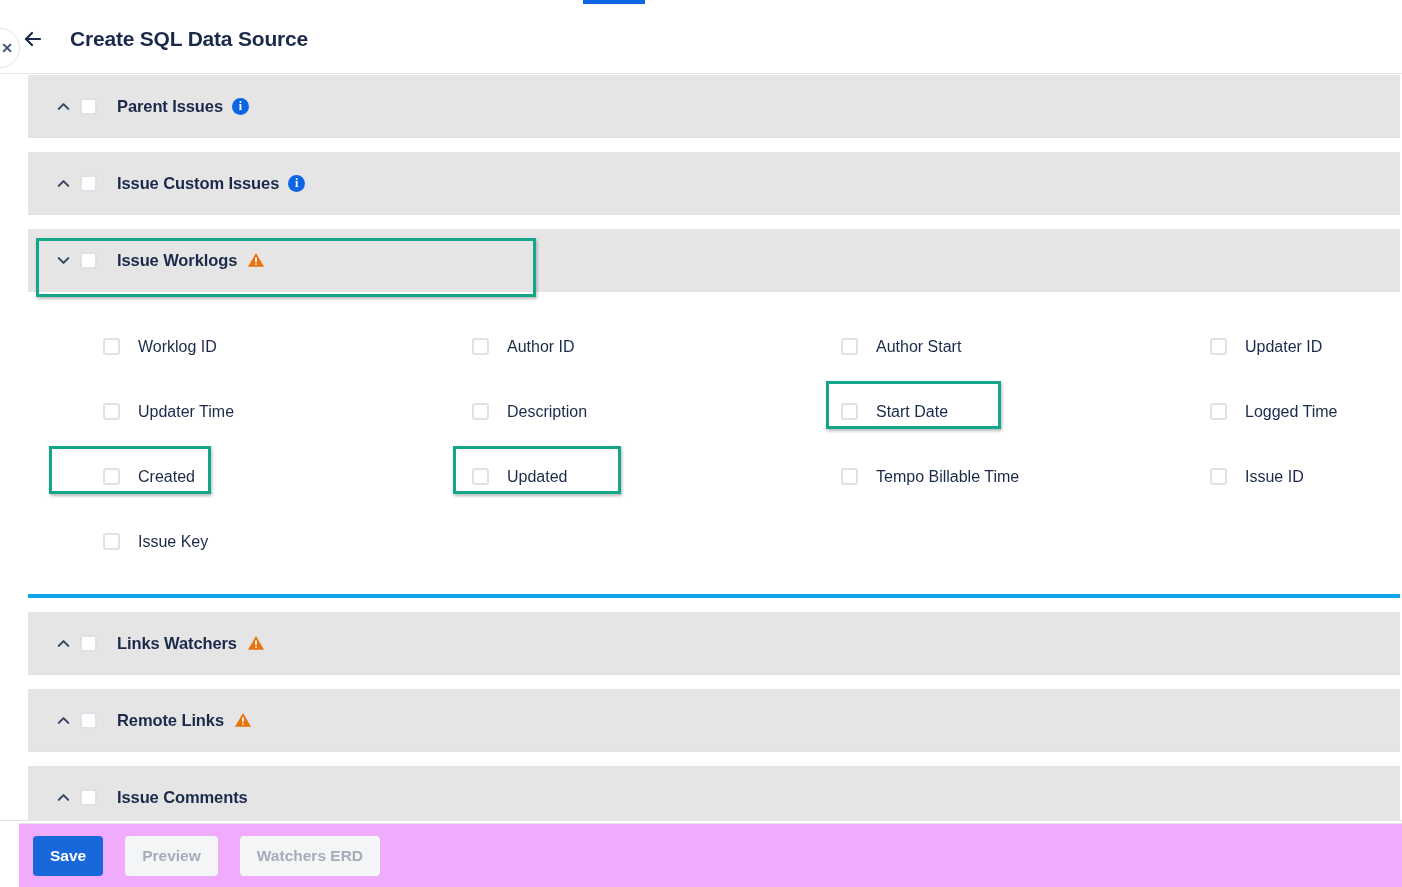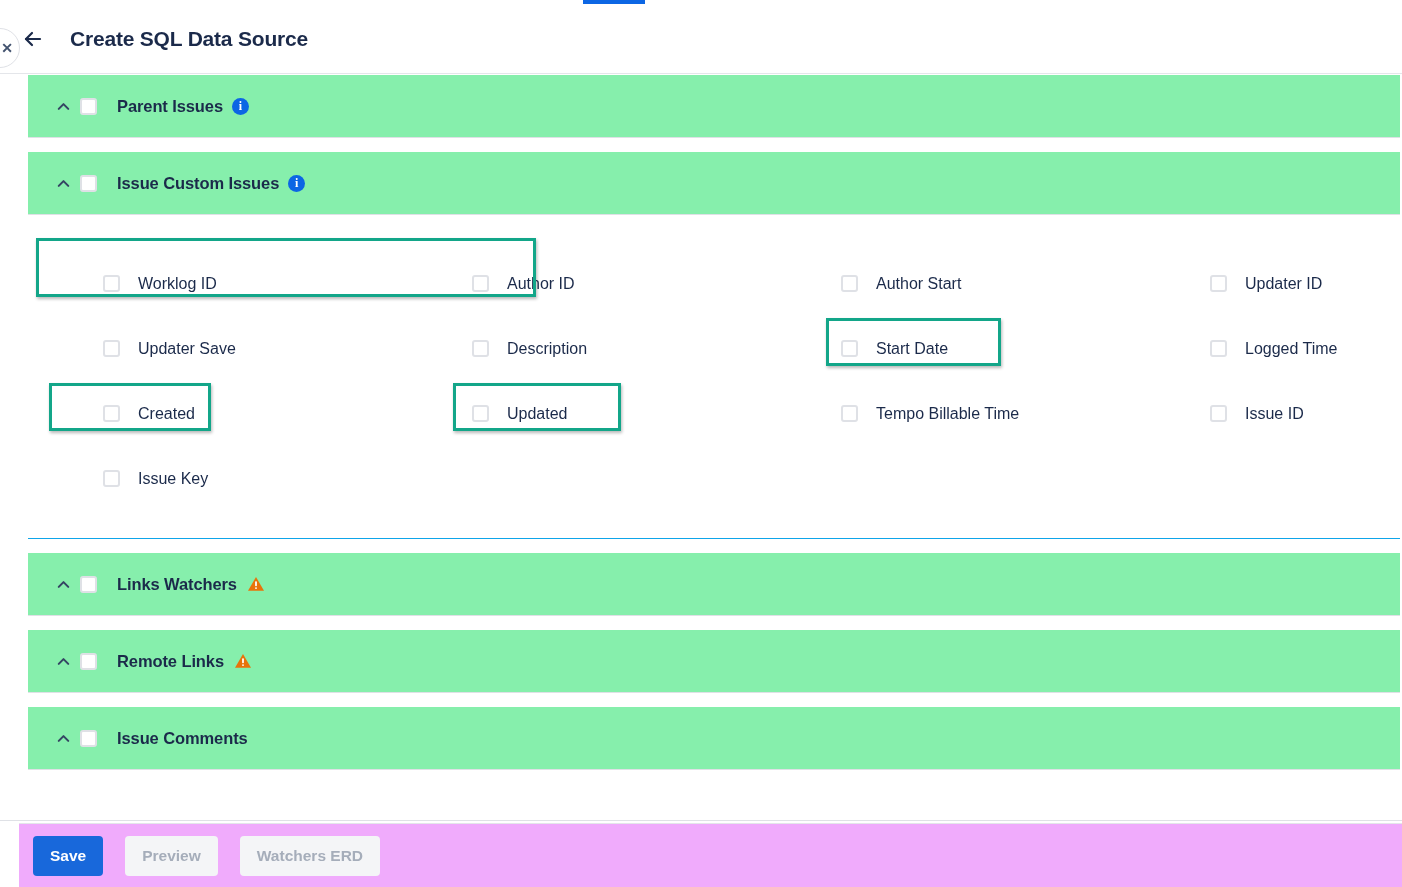--- a/index.html
+++ b/index.html
@@ -82,21 +82,21 @@
     height: 746px;
     overflow: hidden;
     background: #ffffff;
   }
 
   
   .section-row {
     position: relative;
     margin: 0 2px 0 28px;
     height: 63px;
-    background: #86efac;
+    background: #e5e5e5;
     border-bottom: 1px solid #dfe1e6;
     display: flex;
     align-items: center;
   }
   .section-spacer { height: 14px; background: #ffffff; }
 
   .chevron {
     width: 34px;
     margin-left: 18px;
     display: flex;
@@ -146,22 +146,22 @@
     width: 18px;
     height: 16px;
     position: relative;
     cursor: pointer;
   }
 
   
   #worklog-fields {
     margin: 0 2px 0 28px;
     background: #ffffff;
-    padding: 22px 0 27px 0;
-    border-bottom: 1px solid #0ea5e9;
+    padding: 22px 0 20px 0;
+    border-bottom: 4px solid #0ea5e9;
   }
   .field-row {
     display: flex;
     height: 65px;
     align-items: center;
   }
   .field-cell {
     position: relative;
     display: flex;
     align-items: center;
@@ -277,20 +277,36 @@
       <svg width="19" height="19" viewBox="0 0 24 24" fill="none" stroke="currentColor" stroke-width="2.6" stroke-linecap="round" stroke-linejoin="round">
           <polyline points="18 15 12 9 6 15"></polyline>
         </svg>
     </span>
     <span class="cbox"></span>
     <span class="section-label">Issue Custom Issues</span>
     <span class="info-icon">i</span>
   </div>
   <div class="section-spacer"></div>
 
+  <div class="section-row">
+    <span class="chevron">
+      <svg width="19" height="19" viewBox="0 0 24 24" fill="none" stroke="currentColor" stroke-width="2.6" stroke-linecap="round" stroke-linejoin="round">
+          <polyline points="6 9 12 15 18 9"></polyline>
+        </svg>
+    </span>
+    <span class="cbox"></span>
+    <span class="section-label">Issue Worklogs</span>
+    <span class="warn-icon">
+      <svg width="18" height="16" viewBox="0 0 20 18">
+        <path d="M10 1.2 L19 16.6 H1 Z" fill="#e8730a"></path>
+        <rect x="9" y="6" width="2" height="5.4" fill="#ffffff" rx="0.8"></rect>
+        <rect x="9" y="12.6" width="2" height="2" fill="#ffffff" rx="0.8"></rect>
+      </svg>
+    </span>
+  </div>
 
   <div id="worklog-fields">
 
     <div class="field-row">
       <div class="field-cell">
         <span class="cbox"></span>
         <span class="field-label">Worklog ID</span>
       </div>
       <div class="field-cell">
         <span class="cbox"></span>
@@ -302,21 +318,21 @@
       </div>
       <div class="field-cell">
         <span class="cbox"></span>
         <span class="field-label">Updater ID</span>
       </div>
     </div>
 
     <div class="field-row">
       <div class="field-cell">
         <span class="cbox"></span>
-        <span class="field-label">Updater Save</span>
+        <span class="field-label">Updater Time</span>
       </div>
       <div class="field-cell">
         <span class="cbox"></span>
         <span class="field-label">Description</span>
       </div>
       <div class="field-cell">
         <span class="hl hl-cell"></span>
         <span class="cbox"></span>
         <span class="field-label">Start Date</span>
       </div>

